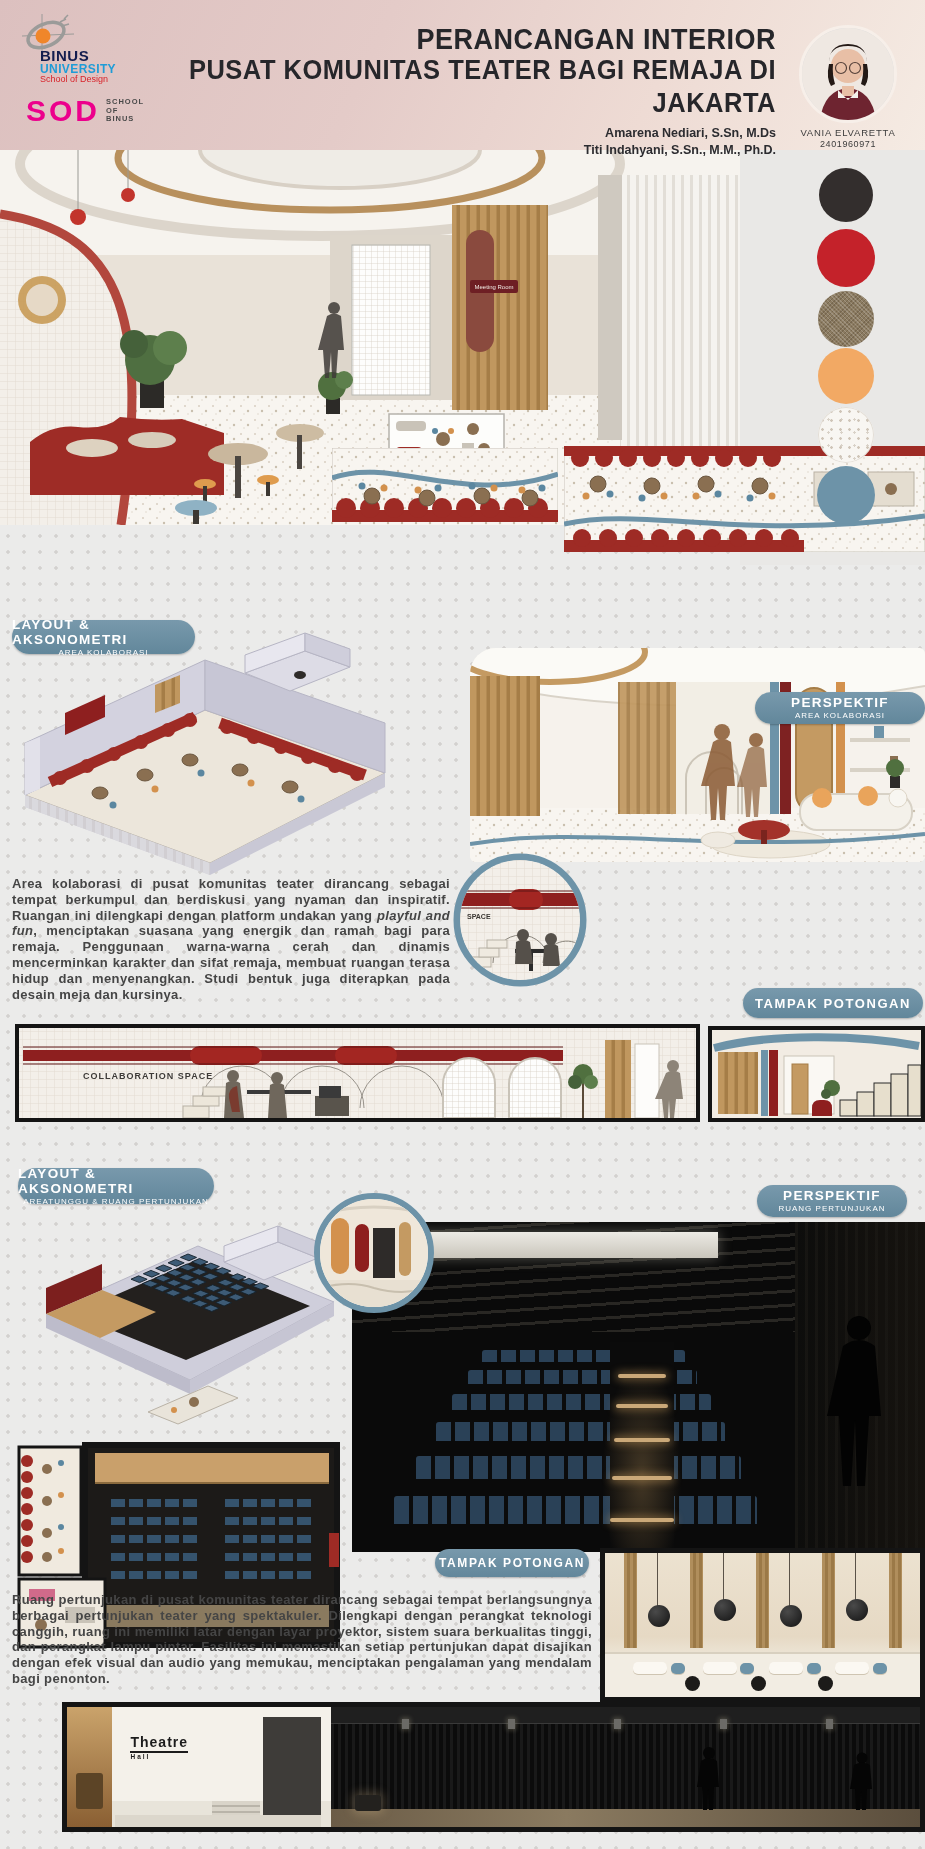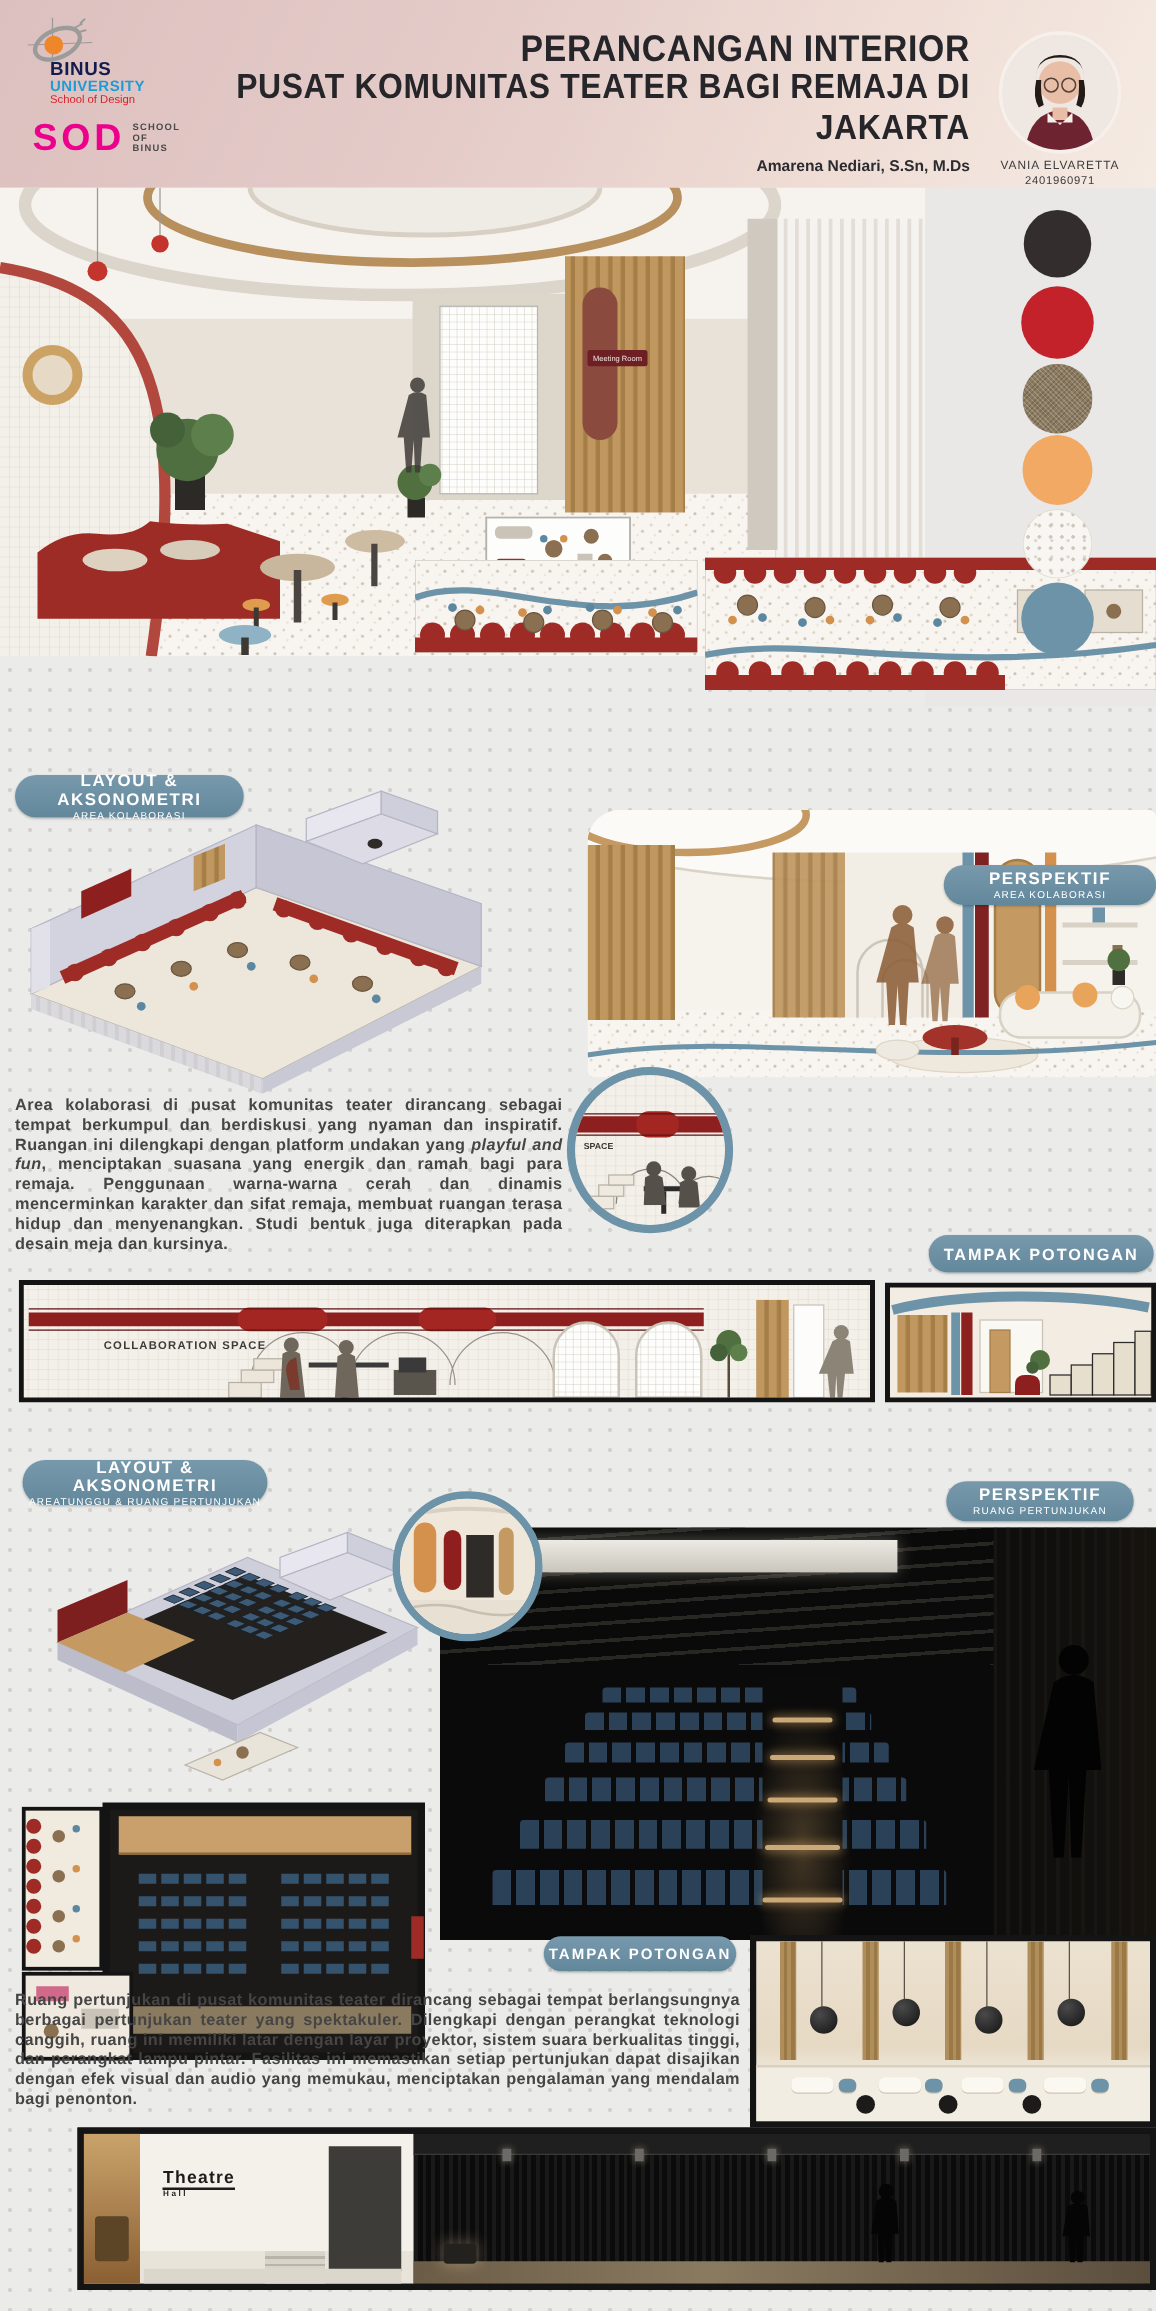--- a/index.html
+++ b/index.html
@@ -41,21 +41,21 @@
      repeating-linear-gradient(-45deg,rgba(60,45,25,.25) 0 1px,rgba(0,0,0,0) 1px 3px);}
   .swatch.terrazzo{background-image:
      radial-gradient(circle,#cfc5b8 1.2px,rgba(0,0,0,0) 1.5px),
      radial-gradient(circle,#d9d2c8 1px,rgba(0,0,0,0) 1.3px);
      background-size:9px 9px,13px 13px;background-position:0 0,4px 6px;
      box-shadow:inset 0 0 0 1px #e3ded6;}
 
   
   .pill{position:absolute;z-index:6;display:flex;flex-direction:column;align-items:center;
     justify-content:center;background:linear-gradient(180deg,#7899ac,#62879b);
-    color:#fff;border-radius:22px;text-align:center;box-shadow:0 1px 2px rgba(0,0,0,.25);}
+    color:#fff;border-radius:22px;box-shadow:0 1px 2px rgba(0,0,0,.25);}
   .pill .l1{font-size:13.5px;font-weight:bold;letter-spacing:1.3px;line-height:1.15;}
   .pill .l2{font-size:8px;letter-spacing:1px;line-height:1.2;}
   .pill .single{font-size:13px;font-weight:bold;letter-spacing:1.6px;}
 
   
   .para{position:absolute;z-index:5;color:#454545;font-size:13px;line-height:15.8px;
     text-align:justify;letter-spacing:.35px;font-weight:bold;}
   .para .it{font-style:italic;}
 
   
@@ -188,20 +188,21 @@
         <div>SCHOOL</div>
         <div>OF</div>
         <div>BINUS</div>
       </div>
     </div>
     <div class="abs poster-title">
       <div class="title-line t1">PERANCANGAN INTERIOR</div>
       <div class="title-line t2">PUSAT KOMUNITAS TEATER BAGI REMAJA DI JAKARTA</div>
       <div class="authors">
         <div>Amarena Nediari, S.Sn, M.Ds</div>
+        <div>Titi Indahyani, S.Sn., M.M., Ph.D.</div>
       </div>
     </div>
     <div class="abs avatar-ring">
       <svg width="92" height="92" viewBox="0 0 92 92">
         <rect width="92" height="92" fill="#efe8e2"></rect>
         <path d="M18 92 q4 -30 28 -32 q24 2 28 32 z" fill="#6e2430"></path>
         <path d="M40 58 h12 v10 h-12 z" fill="#e8bfa6"></path>
         <path d="M36 62 l10 10 10 -10 v8 h-20 z" fill="#f4f1ec"></path>
         <circle cx="46" cy="38" r="17" fill="#e8bfa6"></circle>
         <path d="M27 40 q-2 -24 19 -24 q21 0 19 24 q1 -14 -5 -18 q-4 -4 -14 -4 q-10 0 -14 4 q-6 4 -5 18 z" fill="#241a16"></path>

